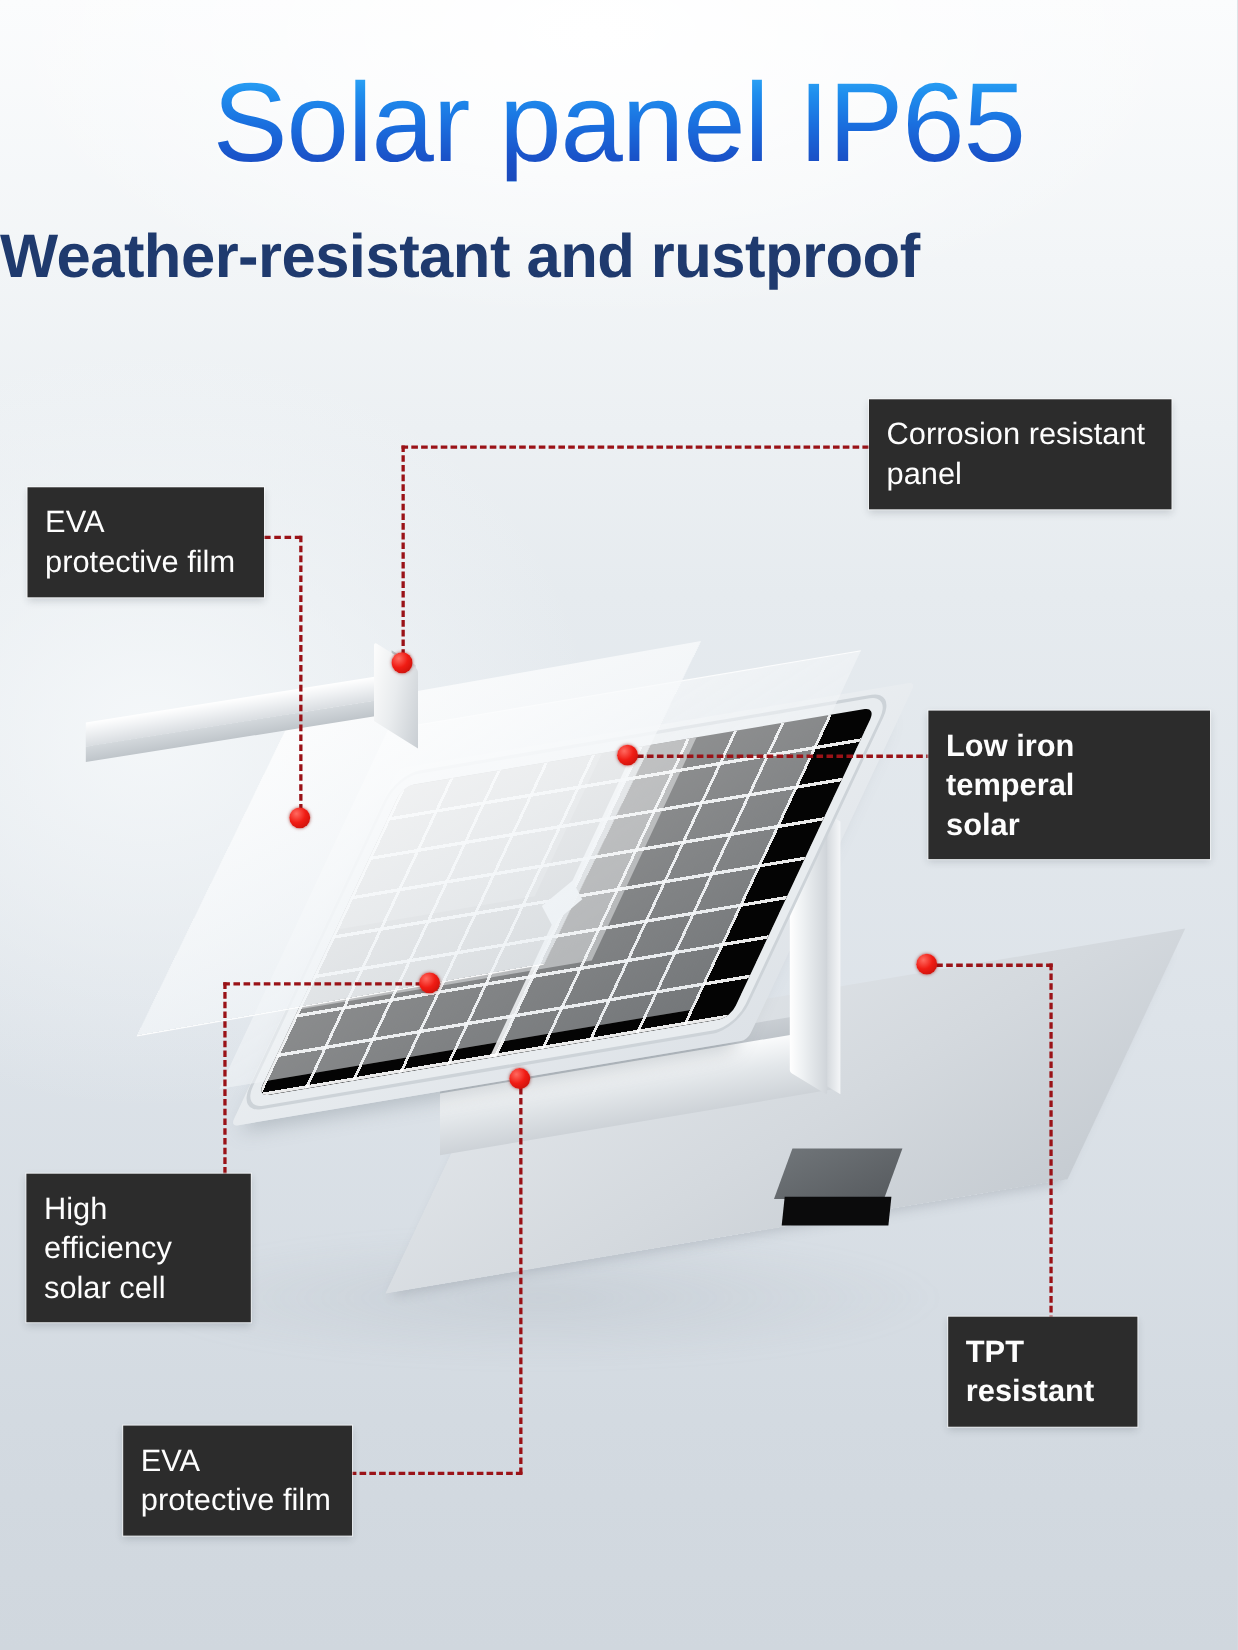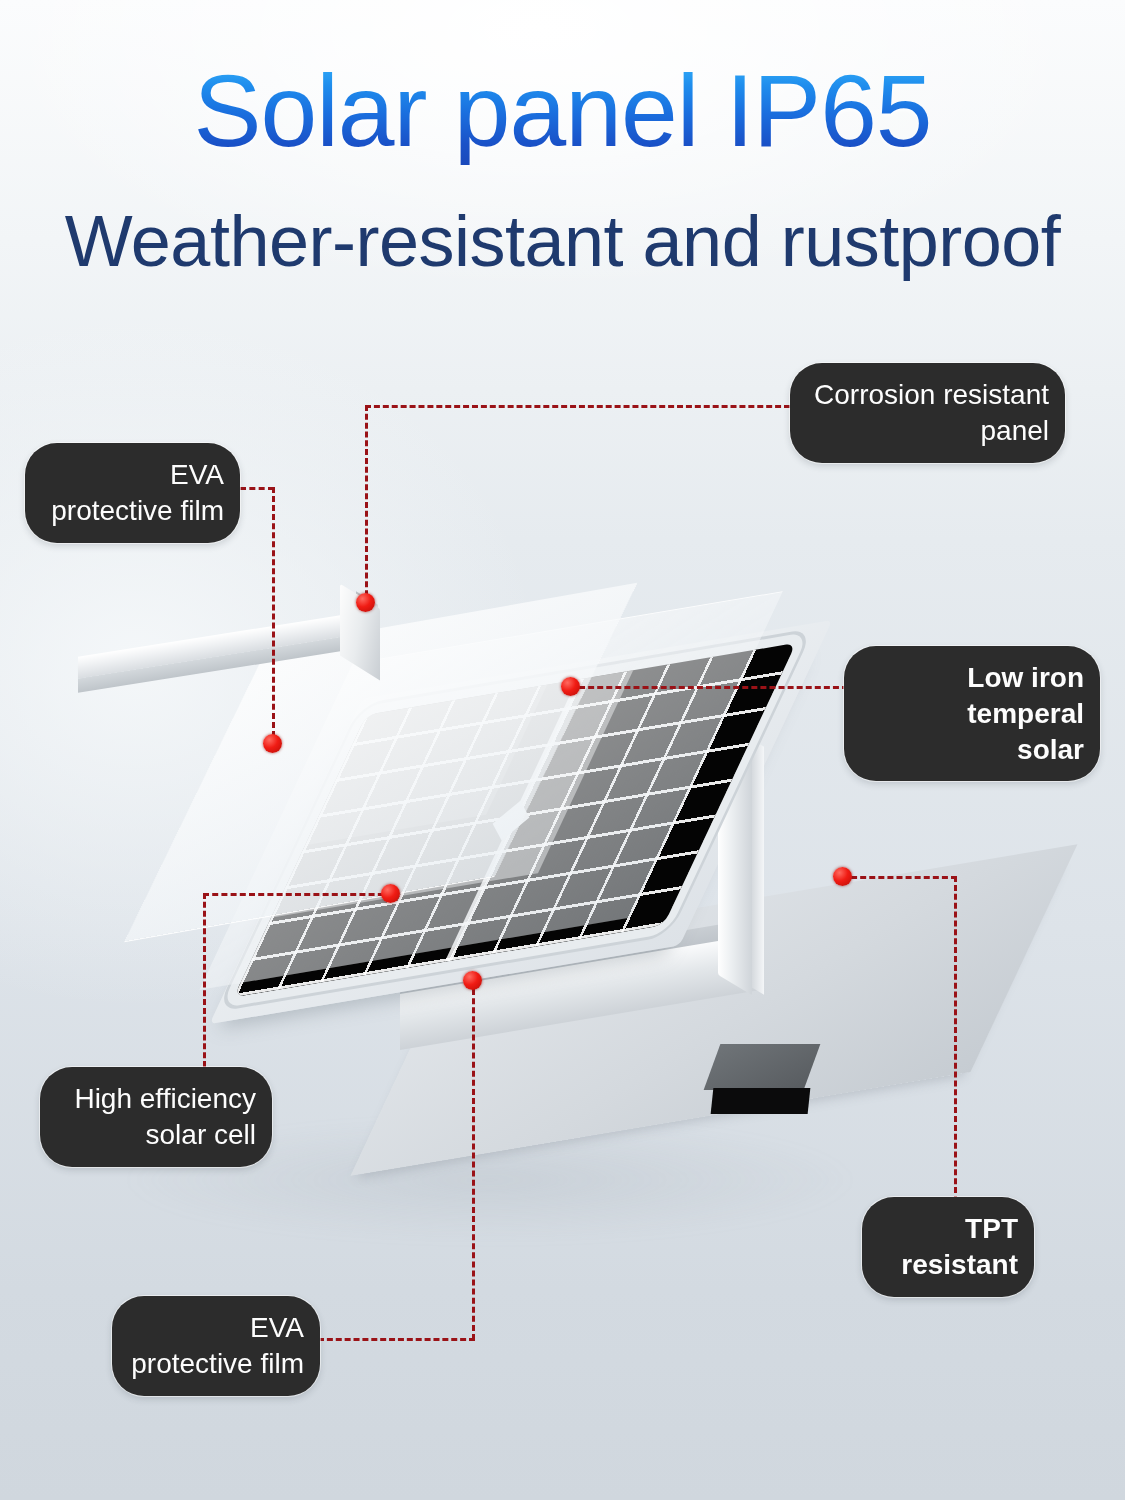--- a/index.html
+++ b/index.html
@@ -20,33 +20,32 @@
   .title{
     position:absolute;left:0;right:0;top:58px;text-align:center;
     font-size:102px;font-weight:normal;letter-spacing:-1px;line-height:1.05;
     background:linear-gradient(180deg,#36b4fb 0%,#1f8ded 26%,#1a6ede 52%,#1a52c8 80%,#1b49bb 100%);
     -webkit-background-clip:text;background-clip:text;color:transparent;
     -webkit-text-fill-color:transparent;
     filter:drop-shadow(0 2px 2px rgba(255,255,255,.85));
     white-space:nowrap;
   }
   .subtitle{
-    position:absolute;left:0;right:0;top:200px;text-align:center;
-    font-size:72px;font-weight:normal;color:#1f3a6e;letter-spacing:-.5px;
+    position:absolute;left:0;right:0;top:200px;
+    font-size:56px;font-weight:bold;color:#1f3a6e;letter-spacing:-.5px;
     white-space:nowrap;
   }
 
   
   .label{
     position:absolute;background:#2c2c2c;color:#fdfdfd;
-    font-size:28px;line-height:1.28;text-align:right;
+    font-size:28px;line-height:1.28;text-align:left;
     padding:14px 16px;box-sizing:border-box;
     box-shadow:0 0 0 1px rgba(255,255,255,.55), 0 3px 7px rgba(40,50,60,.18);
     z-index:40;
-    border-radius:32px;
   }
 
   
   .lead{position:absolute;z-index:30;}
   .lead.h{border-top:3px dashed #9a1217;height:0;}
   .lead.v{border-left:3px dashed #9a1217;width:0;}
   .dot{
     position:absolute;width:19px;height:19px;border-radius:50%;
     background:radial-gradient(circle at 34% 30%, #ff6a60 0%, #f01c14 45%, #b90c06 100%);
     box-shadow:0 0 3px rgba(140,10,5,.7);
@@ -252,21 +251,21 @@
   <div class="label" style="left:25px;top:443px;width:215px;">
     <div>EVA</div>
     <div>protective film</div>
   </div>
 
   <div class="label" style="left:844px;top:646px;width:256px;font-weight:bold;">
     <div>Low iron temperal</div>
     <div>solar</div>
   </div>
 
-  <div class="label" style="left:40px;top:1067px;width:232px;">
+  <div class="label" style="left:24px;top:1067px;width:204px;">
     <div>High efficiency</div>
     <div>solar cell</div>
   </div>
 
   <div class="label" style="left:862px;top:1197px;width:172px;font-weight:bold;">
     <div>TPT</div>
     <div>resistant</div>
   </div>
 
   <div class="label" style="left:112px;top:1296px;width:208px;">

